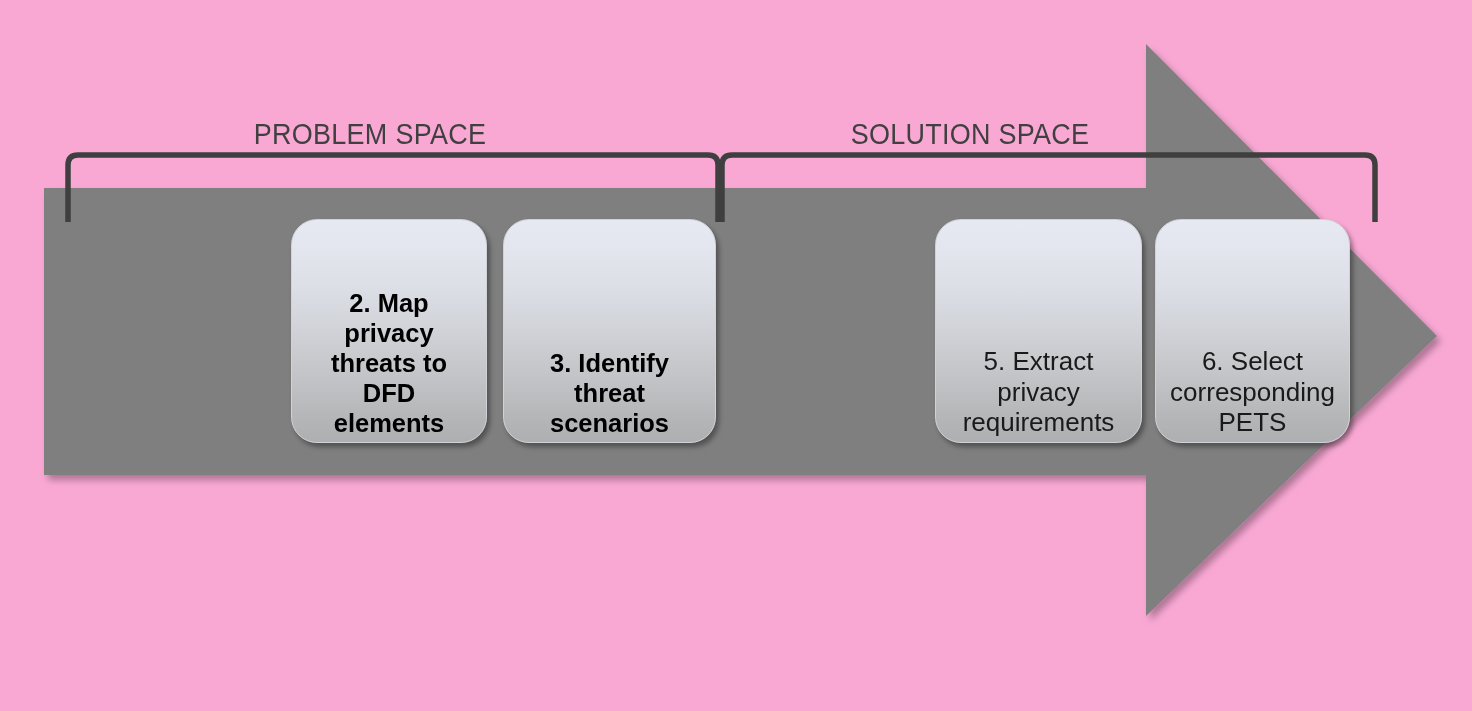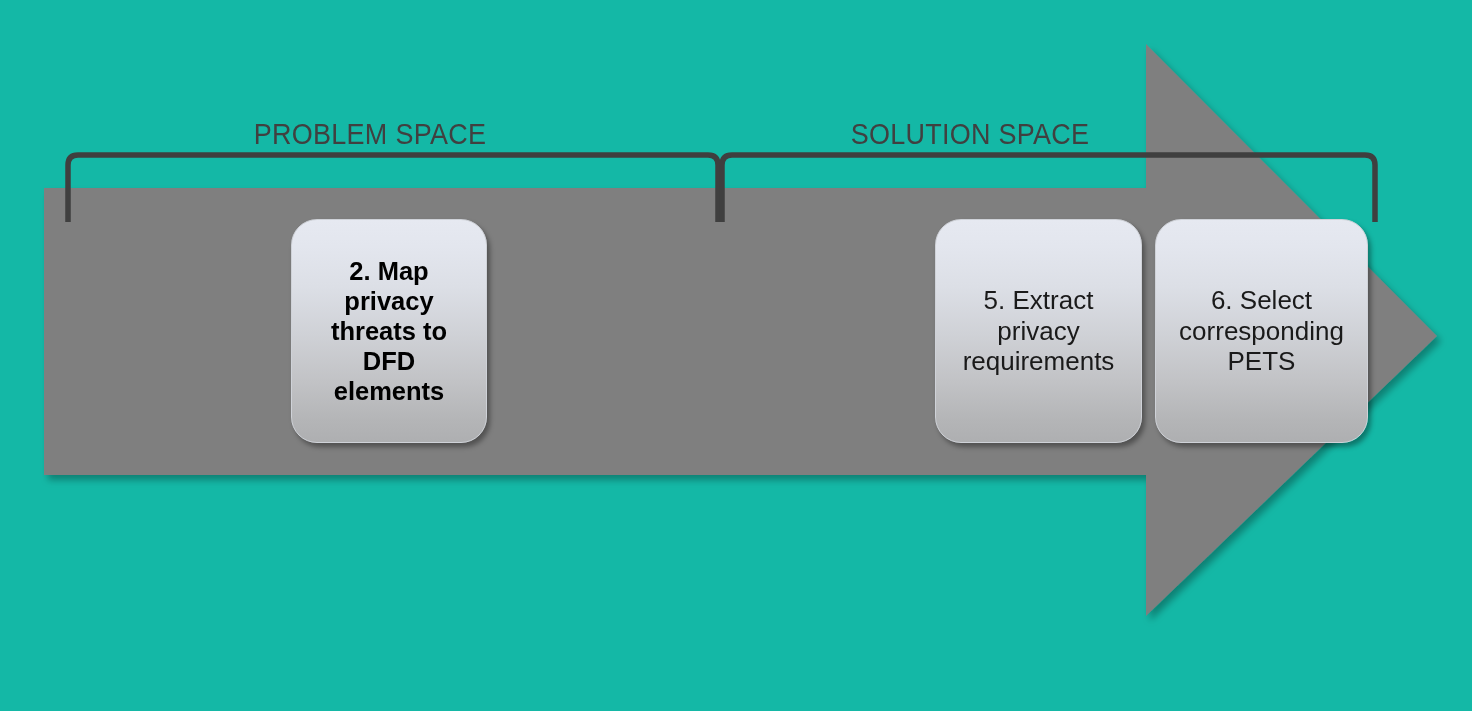--- a/index.html
+++ b/index.html
@@ -7,21 +7,21 @@
     padding: 0;
     background: #ffffff;
   }
   body {
     font-family: "Liberation Sans", sans-serif;
   }
   #canvas {
     position: relative;
     width: 1472px;
     height: 711px;
-    background: #14b8a6;
+    background: #f9a8d4;
     overflow: hidden;
   }
 
   
   #arrow-svg {
     position: absolute;
     left: 0;
     top: 0;
     width: 1472px;
     height: 711px;
@@ -60,21 +60,21 @@
                 #e6e9f1 0%,
                 #e3e6ee 12%,
                 #dcdfe6 30%,
                 #cfd1d6 52%,
                 #c2c3c6 72%,
                 #b4b5b7 90%,
                 #aeafb1 100%);
     border: 1px solid #cfd2d8;
     box-shadow: 3px 4px 5px rgba(0,0,0,0.36);
     display: flex;
-    align-items: center;
+    align-items: flex-end;
     justify-content: center;
     box-sizing: border-box;
     padding: 4px 10px;
   }
   .step-label {
     color: #000000;
     font-size: 25.5px;
     line-height: 1.18;
     text-align: center;
     font-family: "Liberation Sans", sans-serif;
@@ -88,21 +88,21 @@
     font-size: 26px;
     color: #1a1a1a;
   }
 
   
   #step-box-1 { left: 76px;   width: 203px; }
   #step-box-2 { left: 291px;  width: 196px; }
   #step-box-3 { left: 503px;  width: 213px; }
   #step-box-4 { left: 727px;  width: 196px; }
   #step-box-5 { left: 935px;  width: 207px; }
-  #step-box-6 { left: 1155px; width: 213px; }
+  #step-box-6 { left: 1155px; width: 195px; }
 </style>
 </head>
 <body>
 
 <div id="canvas">
 
   <svg id="arrow-svg" viewBox="0 0 1472 711" xmlns="http://www.w3.org/2000/svg">
     <defs>
       <filter id="arrow-shadow" x="-12%" y="-12%" width="130%" height="130%">
         <feDropShadow dx="4" dy="5" stdDeviation="3.5" flood-color="#000000" flood-opacity="0.30"></feDropShadow>
@@ -122,20 +122,25 @@
 
 
   <div class="step-box bold" id="step-box-2">
     <span class="step-label">2. Map
 privacy
 threats to
 DFD
 elements</span>
   </div>
 
+  <div class="step-box bold" id="step-box-3">
+    <span class="step-label">3. Identify
+threat
+scenarios</span>
+  </div>
 
 
   <div class="step-box regular" id="step-box-5">
     <span class="step-label">5. Extract
 privacy
 requirements</span>
   </div>
 
   <div class="step-box regular" id="step-box-6">
     <span class="step-label">6. Select

